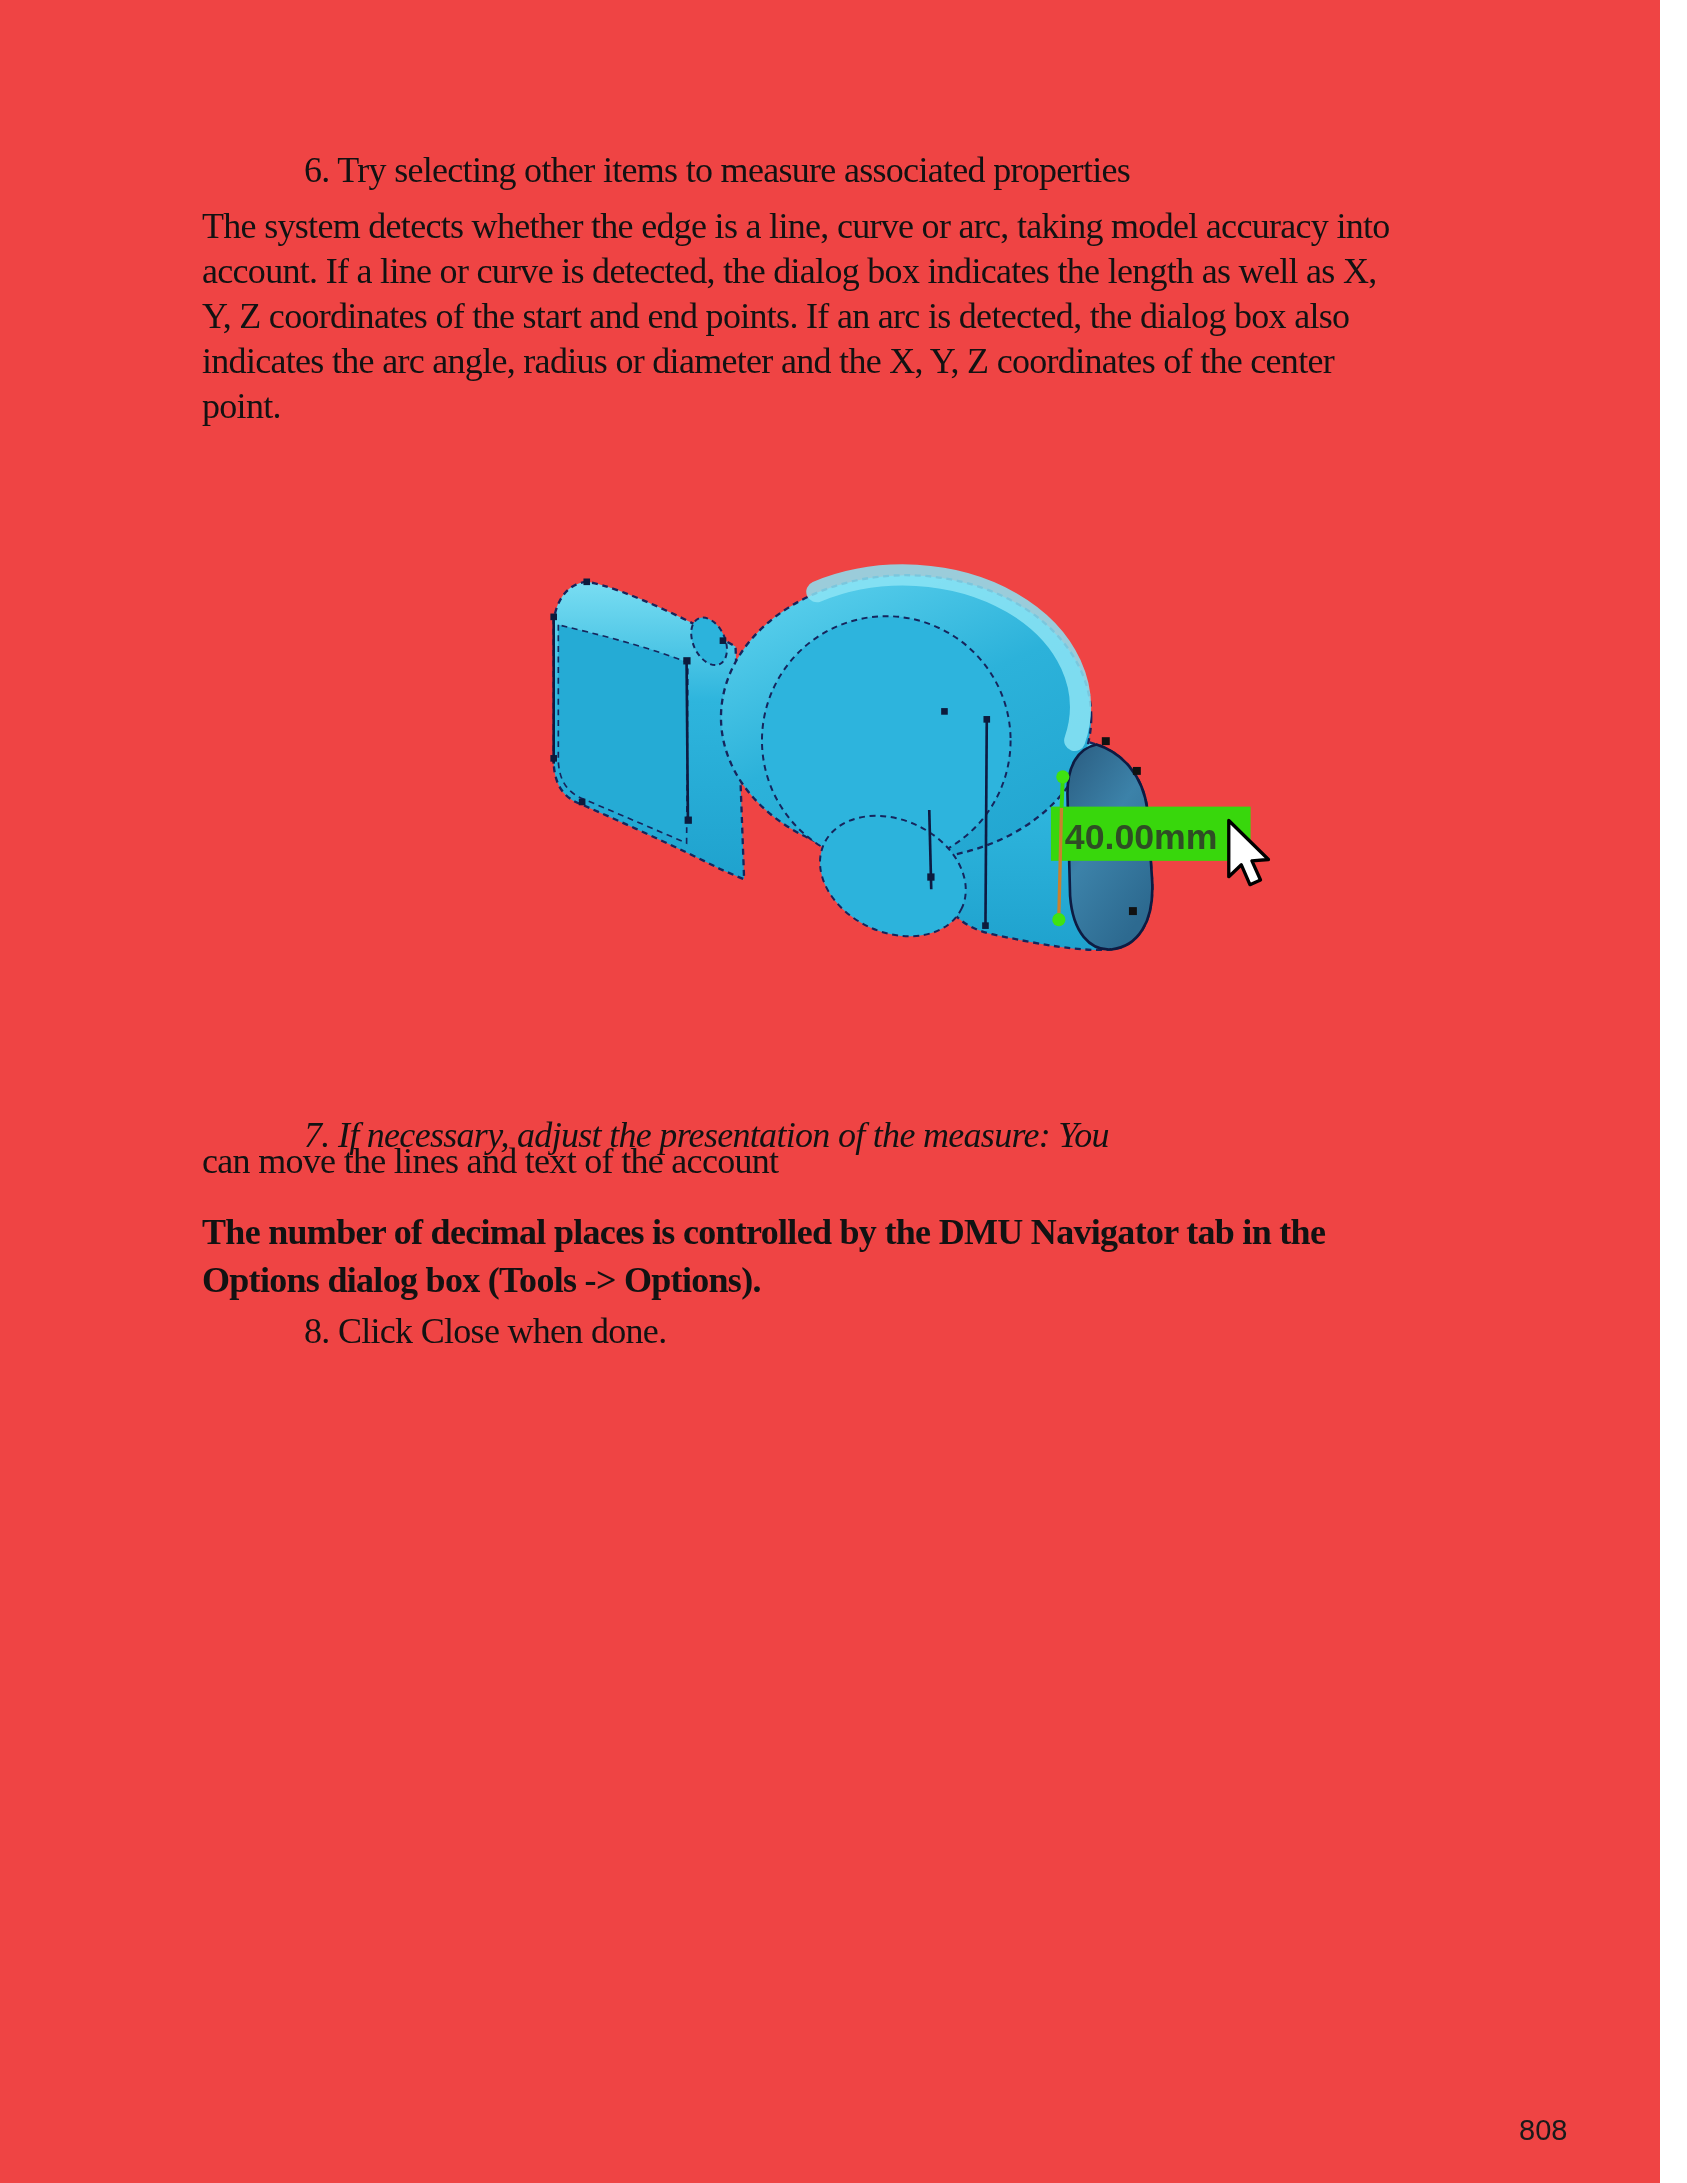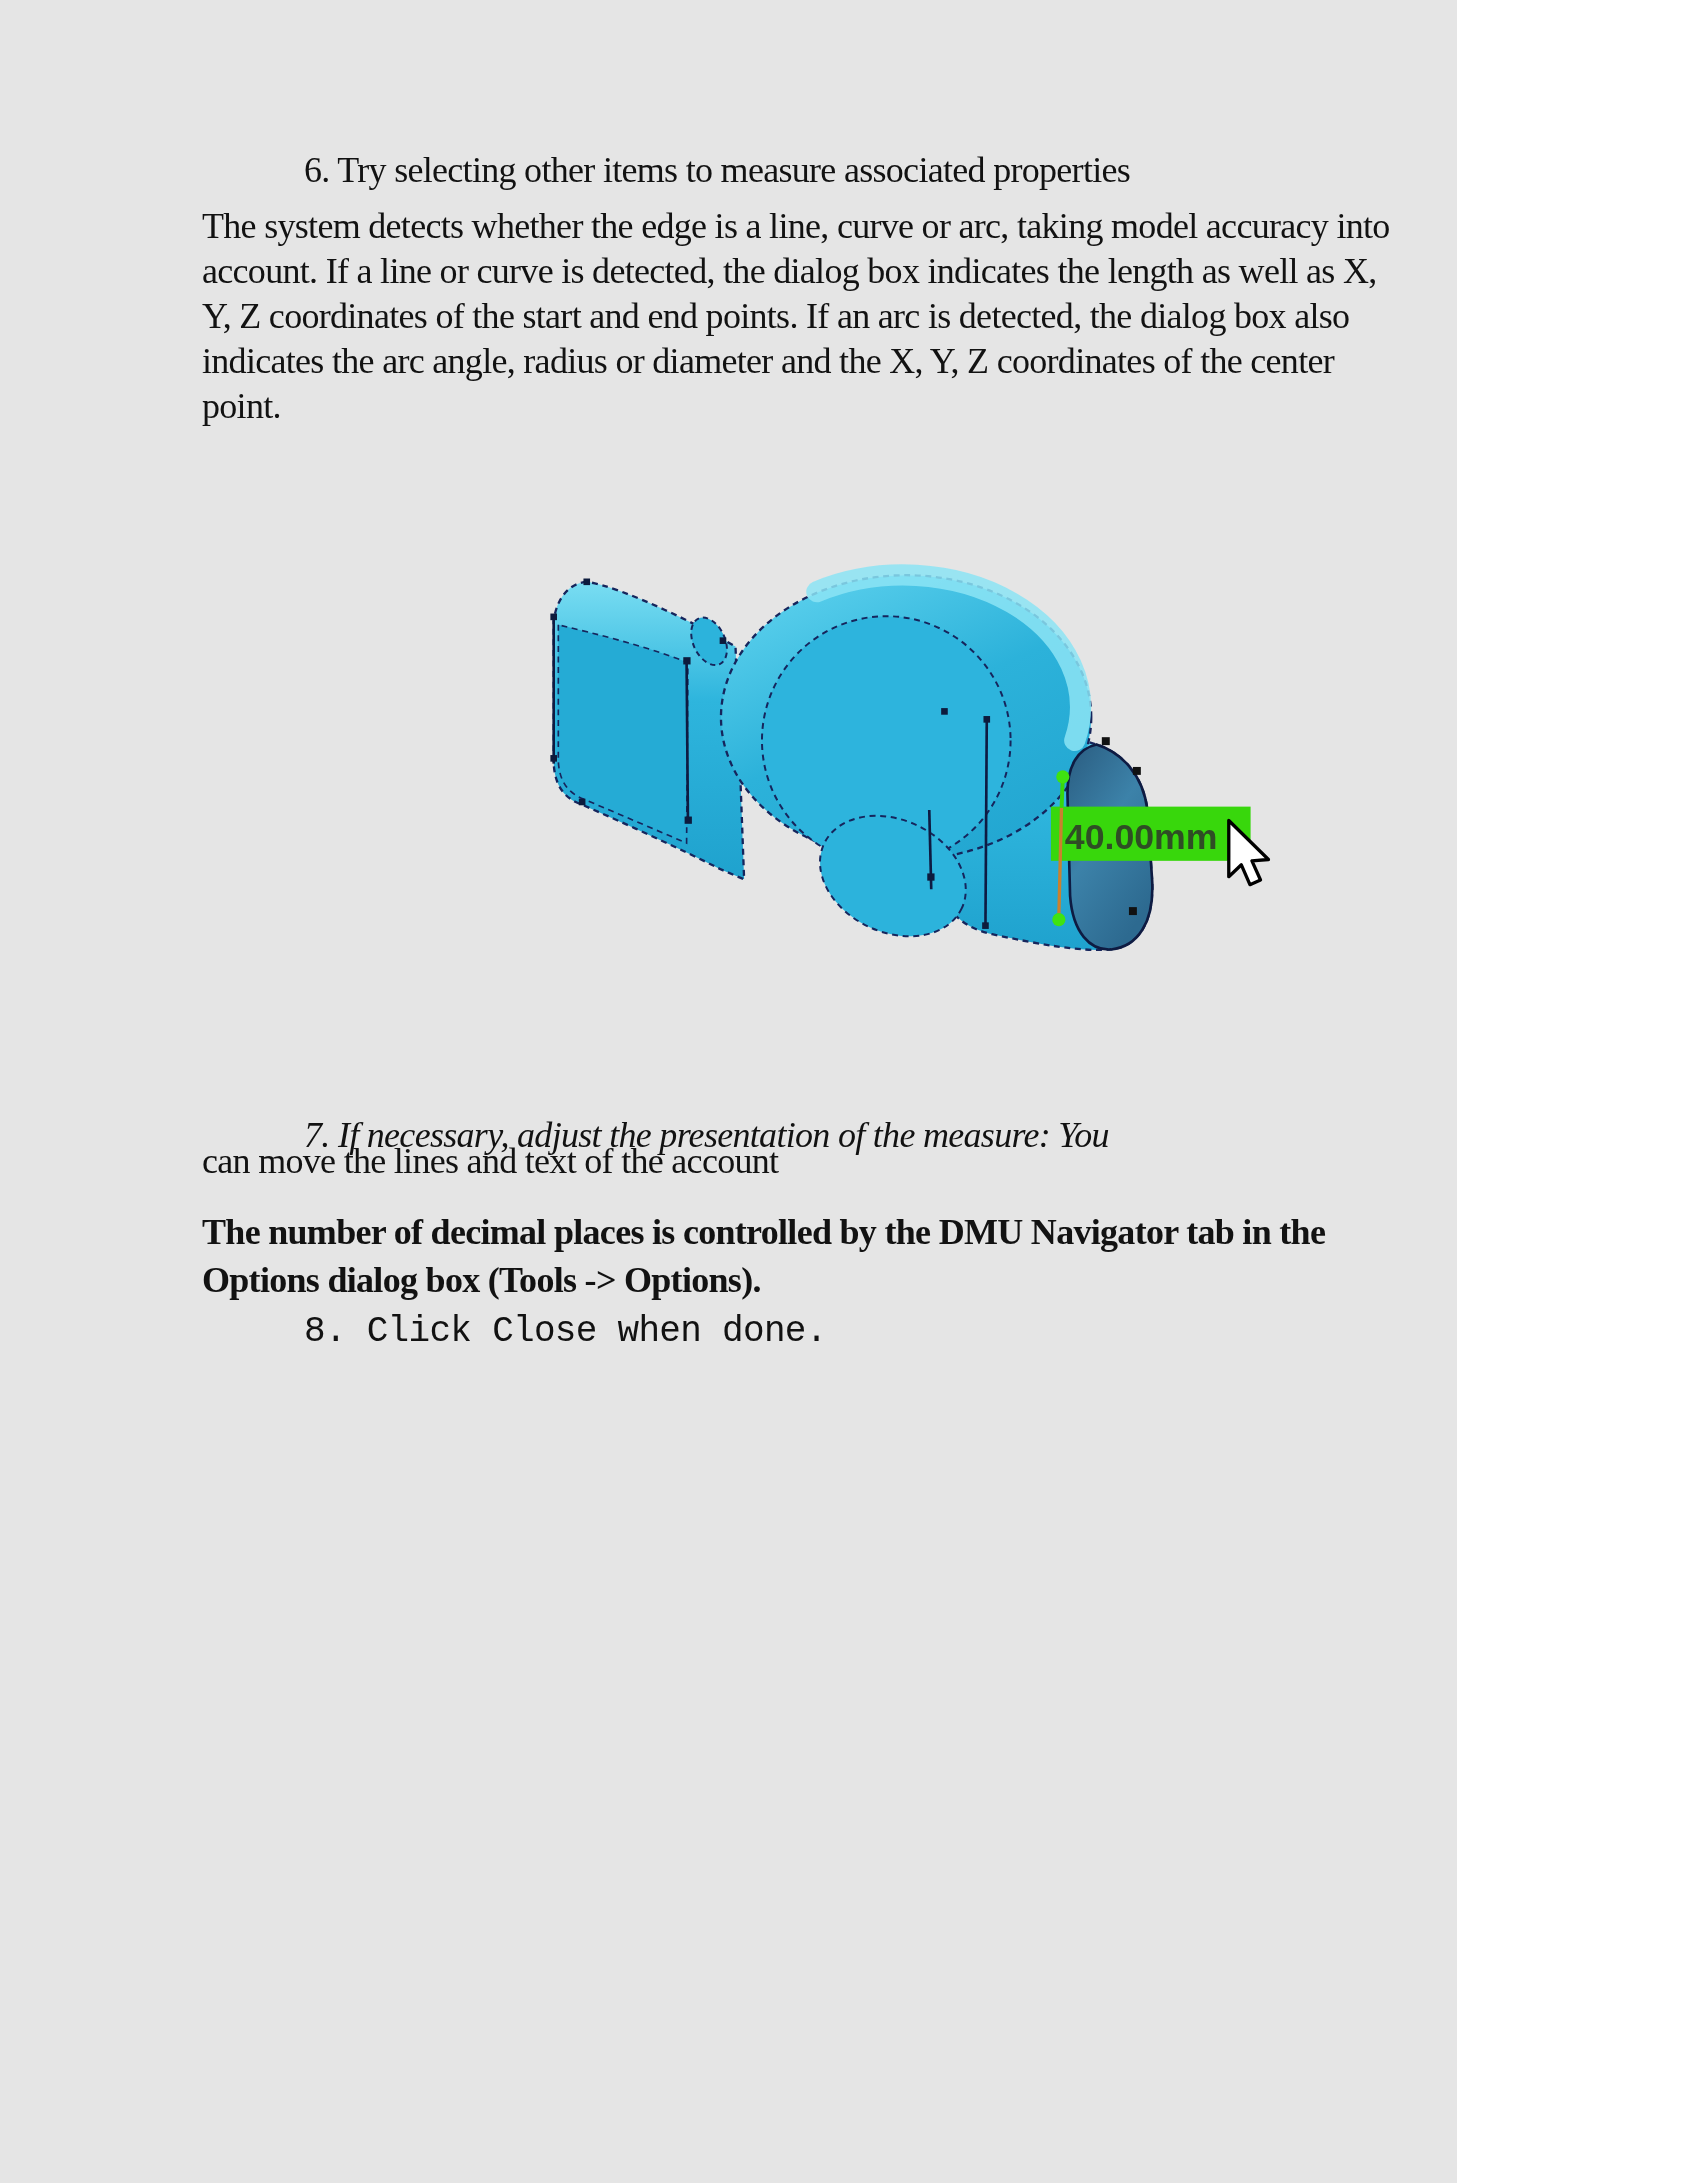--- a/index.html
+++ b/index.html
@@ -1,20 +1,20 @@
 <!DOCTYPE html>
 <html style="font-size:10.6px"><head>
 <meta charset="utf-8">
 <style>
   html,body{margin:0;padding:0;background:#ffffff;}
   .page{
     position:relative;
-    width:1457px;
+    width:1660px;
     height:2183px;
-    background:#e5e5e5;
+    background:#ef4444;
     font-family:"Liberation Serif", serif;
     color:#111111;
     overflow:hidden;
   }
   .serif{
     position:absolute;
     font-family:"Liberation Serif", serif;
     font-size:36px;
     line-height:45px;
     letter-spacing:-0.7px;
@@ -146,18 +146,18 @@
     </svg>
   </div>
 
   <div class="serif list-line" style="top:1113px;font-style:italic;">7. If necessary, adjust the presentation of the measure: You</div>
 
   <div class="serif para" style="top:1139px;">can move the lines and text of the account</div>
 
   <div class="serif para para3" style="top:1208px;font-weight:bold;">The number of decimal places is controlled by the DMU Navigator tab in the
 Options dialog box (Tools -&gt; Options).</div>
 
-  <div class="serif list-line" style="top:1309px;font-family:Liberation Mono, monospace;">8. Click Close when done.</div>
+  <div class="serif list-line" style="top:1309px;">8. Click Close when done.</div>
 
   <div class="page-number">808</div>
 
 </div>
 
 
 </body></html>

